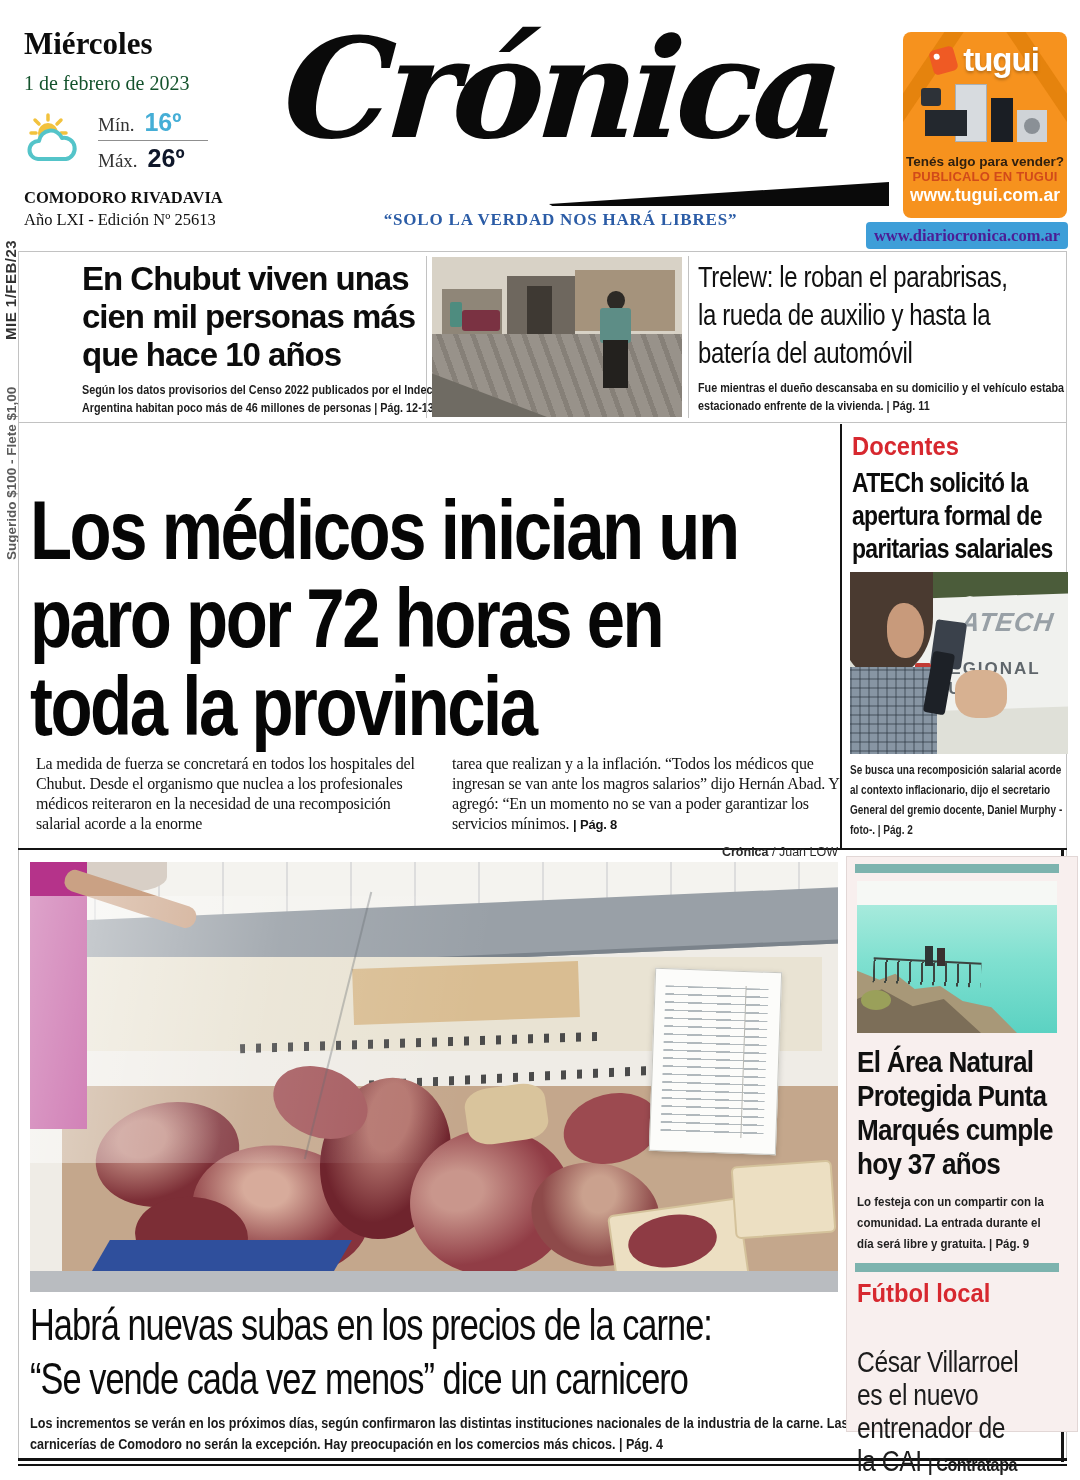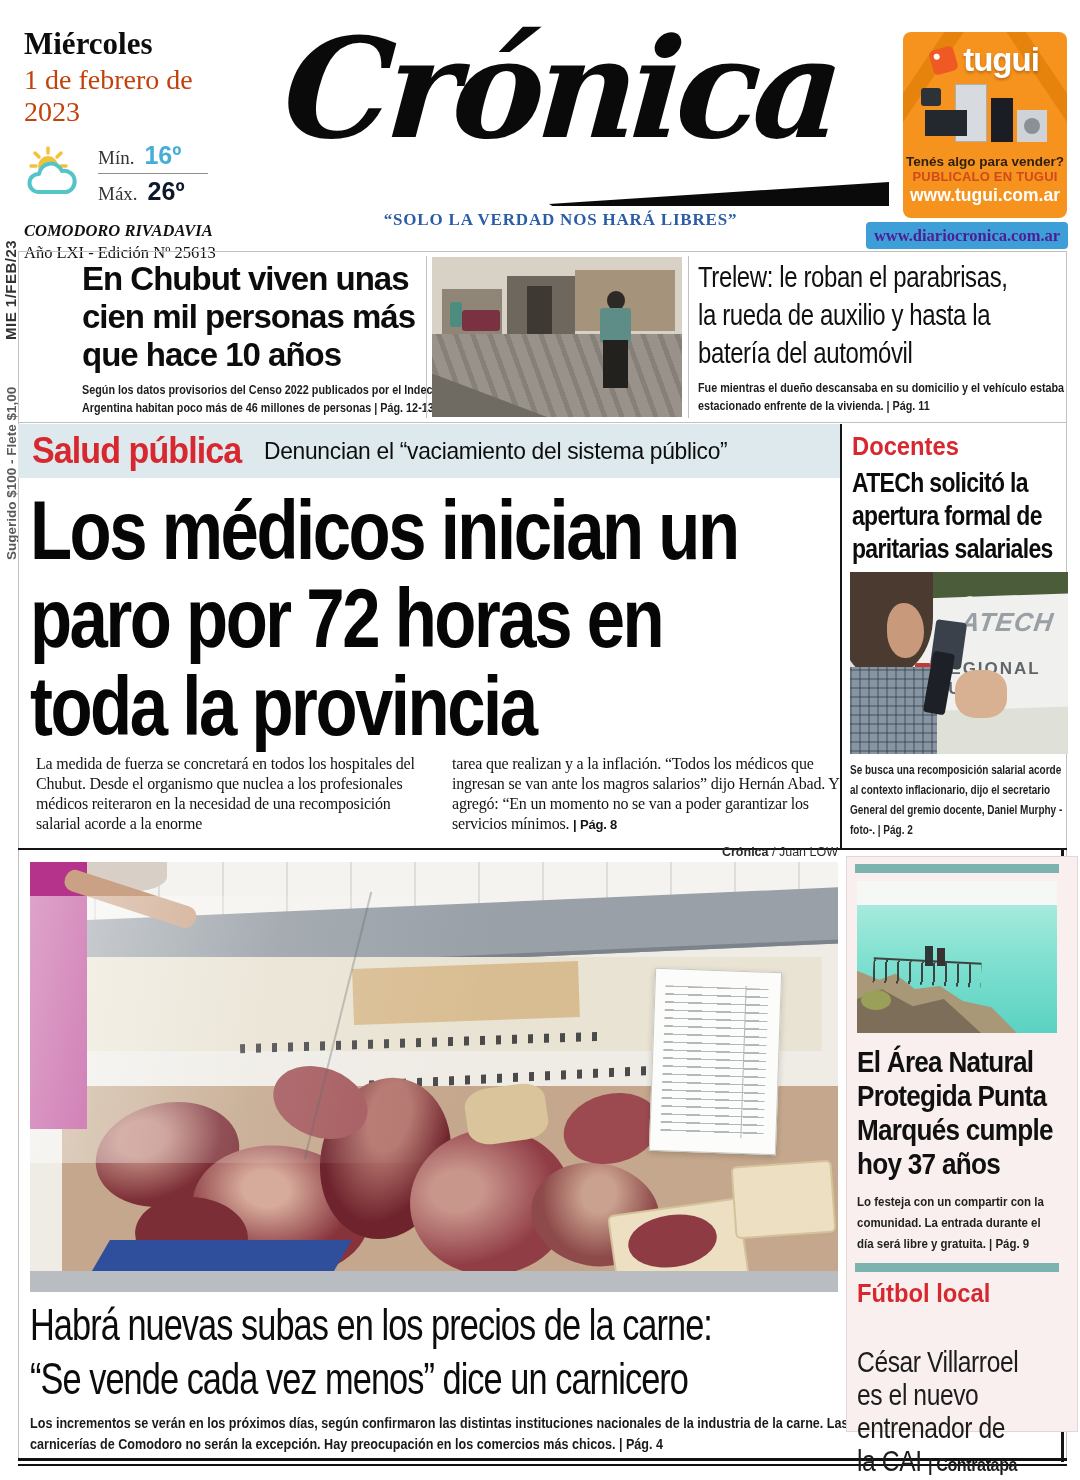--- a/index.html
+++ b/index.html
@@ -10,30 +10,30 @@
   b.pref{font-family:"Liberation Sans",sans-serif;font-weight:700;}
 
   
   .edge{writing-mode:vertical-rl;transform:rotate(180deg);font-weight:700;color:#4a4a4a;}
   .edge-top{left:2px;top:236px;height:104px;font-size:15px;letter-spacing:.5px;color:#333;}
   .edge-price{left:4px;top:348px;height:212px;font-size:13.5px;color:#5a5a5a;}
 
   
   .mast-left{left:24px;top:26px;width:205px;}
   .day{font-family:"Liberation Serif",serif;font-weight:700;font-size:31px;color:#0d0d0d;}
-  .date{font-family:"Liberation Serif",serif;font-size:28px;color:#c2410c;margin-top:2px;}
+  .date{font-family:"Liberation Serif",serif;font-size:20px;color:#14532d;margin-top:10px;}
   .weather{margin-top:13px;display:flex;align-items:center;gap:10px;}
   .temps{min-width:110px;}
   .temp-row{display:flex;align-items:baseline;gap:10px;}
   .temp-label{font-family:"Liberation Serif",serif;font-size:19px;color:#333;}
   .temp-val{font-weight:700;font-size:25px;}
   .temp-min .temp-val{color:#45aed6;}
   .temp-max .temp-val{color:#0f172a;}
   .temp-divider{border-top:1.5px solid #8f8f8f;margin:3px 0;}
-  .city{margin-top:15px;font-family:"Liberation Serif",serif;font-weight:700;font-size:16.5px;font-style:italic;}
+  .city{margin-top:15px;font-family:"Liberation Serif",serif;font-weight:700;font-size:16.5px;}
   .edition{font-family:"Liberation Serif",serif;font-size:16.5px;margin-top:2px;}
 
   
   .logo-area{left:228px;top:12px;width:665px;height:208px;}
   .logo-text{position:absolute;left:0;top:2px;width:100%;text-align:center;
     font-family:"DejaVu Serif",serif;font-style:italic;font-weight:700;font-size:138px;
     line-height:150px;letter-spacing:-7px;color:#0a0a0a;transform:skewX(-4deg);}
   .swoosh{position:absolute;right:4px;top:170px;width:340px;height:24px;background:#0a0a0a;
     clip-path:polygon(0 92%,100% 0,100% 100%,1% 100%);}
   .slogan{position:absolute;left:0;top:198px;width:100%;text-align:center;
@@ -314,24 +314,20 @@
   <div class="abs st-trelew">
     <div class="h-trelew ml">Trelew: le roban el parabrisas,
 la rueda de auxilio y hasta la
 batería del automóvil</div>
     <div class="dekwrap">
       <span>Fue mientras el dueño descansaba en su domicilio y el vehículo estaba estacionado enfrente de la vivienda.</span>
       <b class="pref">| Pág. 11</b>
     </div>
   </div>
 
-  <div class="abs salud">
-    <span class="salud-label">Salud pública</span>
-    <span class="salud-note">Denuncian el “vaciamiento del sistema público”</span>
-  </div>
 
   <div class="abs h-main ml">Los médicos inician un
 paro por 72 horas en
 toda la provincia</div>
   <div class="abs bodycol col1">La medida de fuerza se concretará en todos los hospitales del Chubut. Desde el organismo que nuclea a los profesionales médicos reiteraron en la necesidad de una recomposición salarial acorde a la enorme</div>
   <div class="abs bodycol col2">
     <span>tarea que realizan y a la inflación. “Todos los médicos que ingresan se van ante los magros salarios” dijo Hernán Abad. Y agregó: “En un momento no se van a poder garantizar los servicios mínimos.</span>
     <b class="pref">| Pág. 8</b>
   </div>
   <div class="abs vline-main"></div>

